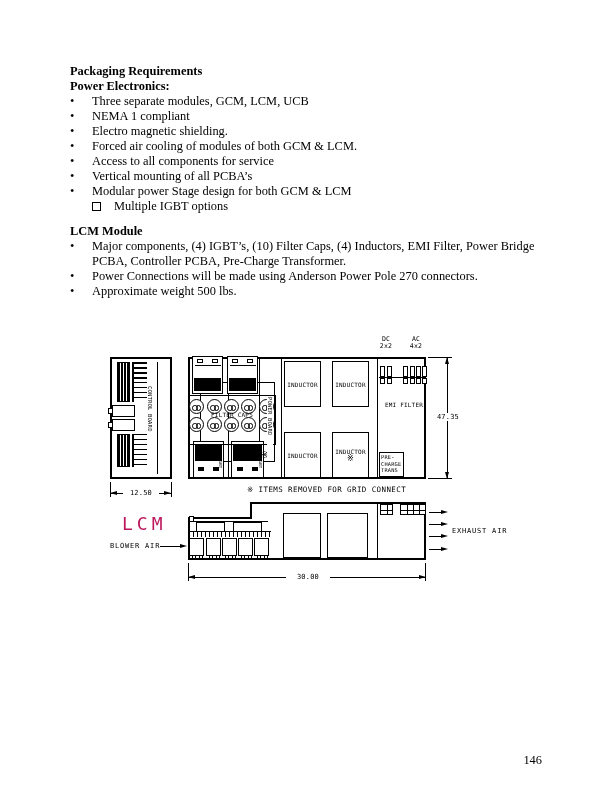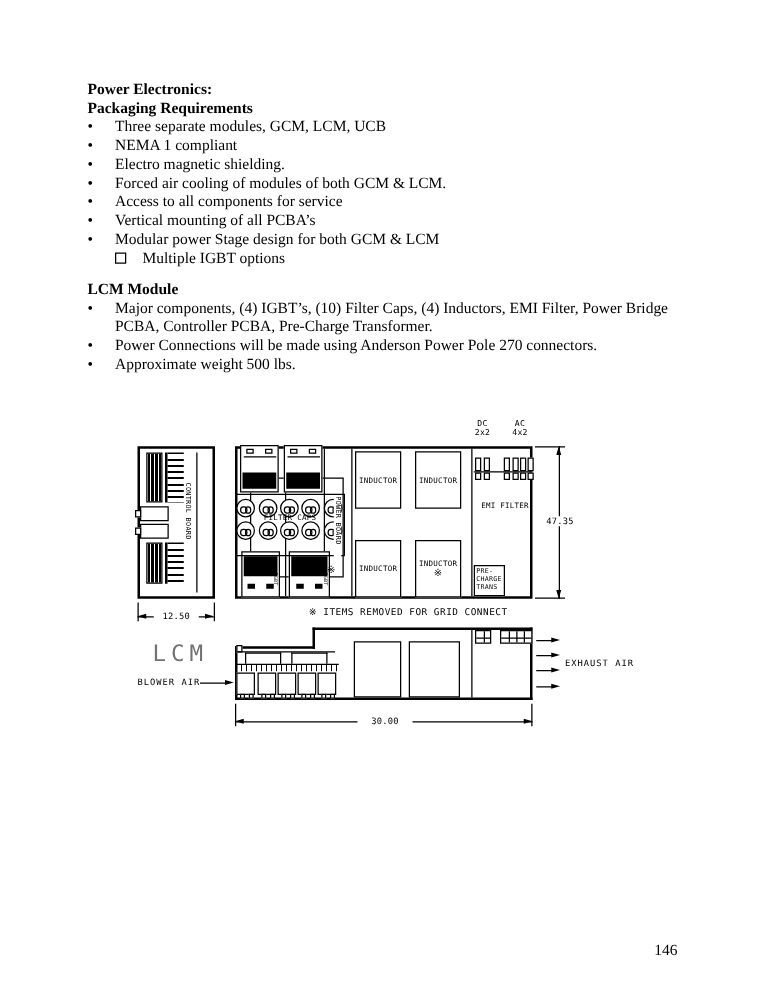--- a/index.html
+++ b/index.html
@@ -45,22 +45,22 @@
   .tri-d{position:absolute;width:0;height:0;border-top:7px solid #000;border-left:2px solid transparent;border-right:2px solid transparent;}
   .dimlbl{position:absolute;background:#fff;text-align:center;font-size:7px;line-height:8px;padding:0 1px;}
   .pagenum{position:absolute;top:753px;right:70px;font-size:12.4px;}
 </style>
 </head>
 <body>
 
 <div class="page">
 
   <div class="content">
+    <div class="bold">Packaging Requirements</div>
     <div class="bold">Power Electronics:</div>
-    <div class="bold">Packaging Requirements</div>
 
     <div class="brow">
         <span class="bmark">•</span>
         <span class="btext">Three separate modules, GCM, LCM, UCB</span>
       </div>
     <div class="brow">
         <span class="bmark">•</span>
         <span class="btext">NEMA 1 compliant</span>
       </div>
     <div class="brow">
@@ -290,21 +290,21 @@
         <div class="tri-r" style="left:441px;top:510px;"></div>
       <div class="hl" style="left:429px;top:524px;width:14px;"></div>
         <div class="tri-r" style="left:441px;top:522px;"></div>
       <div class="hl" style="left:429px;top:536px;width:14px;"></div>
         <div class="tri-r" style="left:441px;top:534px;"></div>
       <div class="hl" style="left:429px;top:549px;width:14px;"></div>
         <div class="tri-r" style="left:441px;top:547px;"></div>
     </div>
     <div class="abs cad" style="left:452px;top:527px;font-size:7px;letter-spacing:0.8px;">EXHAUST AIR</div>
 
-    <div class="abs cad" style="left:122px;top:513px;font-size:18px;font-weight:normal;letter-spacing:4px;color:#737373;">LCM</div>
+    <div class="abs cad" style="left:122px;top:513px;font-size:18px;font-weight:normal;letter-spacing:4px;color:#be185d;">LCM</div>
     <div class="abs cad" style="left:110px;top:542px;font-size:7px;letter-spacing:0.8px;">BLOWER AIR</div>
     <div>
       <div class="hl" style="left:160px;top:546px;width:22px;"></div>
         <div class="tri-r" style="left:180px;top:544px;"></div>
     </div>
 
     <div>
       <div class="vl" style="left:188px;top:563px;height:18px;"></div>
       <div class="vl" style="left:425px;top:563px;height:18px;"></div>
       <div class="hl" style="left:188px;top:577px;width:238px;"></div>

